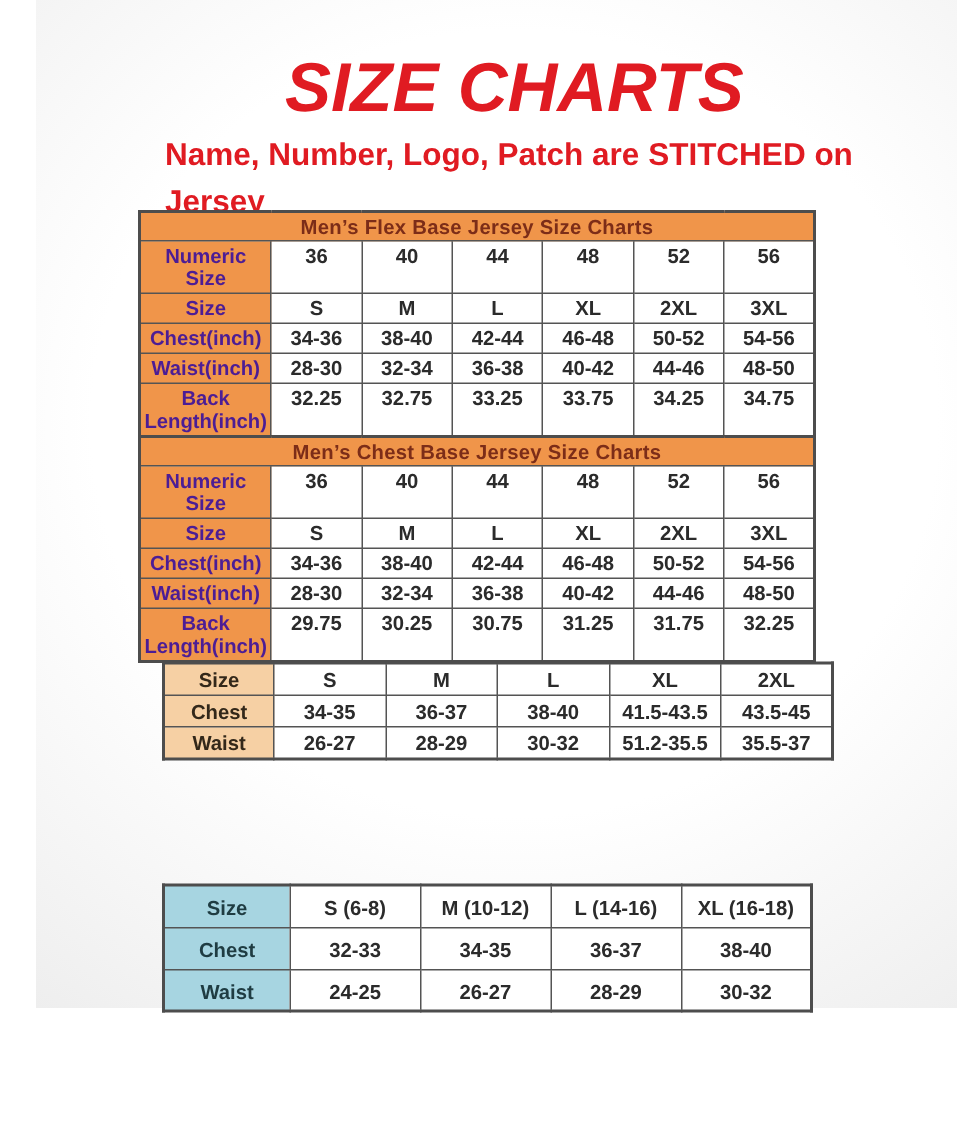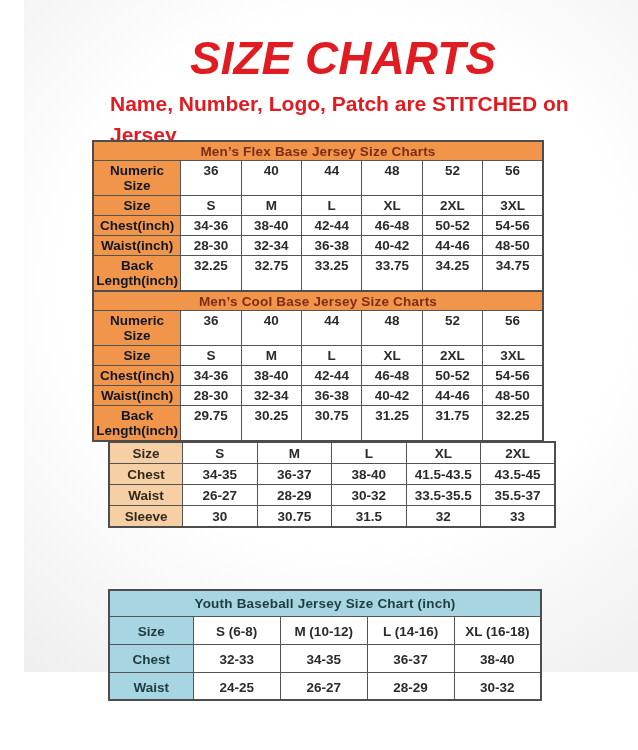--- a/index.html
+++ b/index.html
@@ -56,21 +56,21 @@
   }
   .size-table td {
     font-size: 13.5px;
     line-height: 15px;
     color: #2b2b2b;
     background: #ffffff;
     padding: 2px 2px;
   }
   
   .theme-orange tr.title-row th { background: #f0954a; color: #7c2d18; height: 18px; }
-  .theme-orange td.label        { background: #f0954a; color: #0f172a; }
+  .theme-orange td.label        { background: #f0954a; color: #4c1d95; }
   .theme-orange td              { height: 19px; }
   .theme-orange tr:last-child td { height: 33px; }
   .theme-orange col.col-label   { width: 19.5%; }
 
   
   .theme-peach tr.title-row th { background: #f6d0a4; color: #33281a; height: 20px; }
   .theme-peach td.label        { background: #f6d0a4; color: #33281a; }
   .theme-peach td              { height: 21px; padding-top: 3px; }
   .theme-peach col.col-label   { width: 16.5%; }
 
@@ -153,21 +153,21 @@
           <col class="col-label">
           <col>
           <col>
           <col>
           <col>
           <col>
           <col>
         </colgroup>
         <tbody>
           <tr class="title-row">
-            <th colspan="7">Men’s Cool Base Jersey Size Charts</th>
+            <th colspan="7">Men’s Chest Base Jersey Size Charts</th>
           </tr>
           <tr>
             <td class="label">Numeric Size</td>
             <td class="value">36</td>
             <td class="value">40</td>
             <td class="value">44</td>
             <td class="value">48</td>
             <td class="value">52</td>
             <td class="value">56</td>
           </tr>
@@ -233,45 +233,34 @@
             <td class="value">36-37</td>
             <td class="value">38-40</td>
             <td class="value">41.5-43.5</td>
             <td class="value">43.5-45</td>
           </tr>
           <tr>
             <td class="label">Waist</td>
             <td class="value">26-27</td>
             <td class="value">28-29</td>
             <td class="value">30-32</td>
-            <td class="value">33.5-35.5</td>
+            <td class="value">51.2-35.5</td>
             <td class="value">35.5-37</td>
           </tr>
-          <tr>
-            <td class="label">Sleeve</td>
-            <td class="value">30</td>
-            <td class="value">30.75</td>
-            <td class="value">31.5</td>
-            <td class="value">32</td>
-            <td class="value">33</td>
-          </tr>
         </tbody>
       </table>
       <table class="size-table theme-blue">
         <colgroup>
           <col class="col-label">
           <col>
           <col>
           <col>
           <col>
         </colgroup>
         <tbody>
-          <tr class="title-row">
-            <th colspan="5">Youth Baseball Jersey Size Chart (inch)</th>
-          </tr>
           <tr>
             <td class="label">Size</td>
             <td class="value">S (6-8)</td>
             <td class="value">M (10-12)</td>
             <td class="value">L (14-16)</td>
             <td class="value">XL (16-18)</td>
           </tr>
           <tr>
             <td class="label">Chest</td>
             <td class="value">32-33</td>

